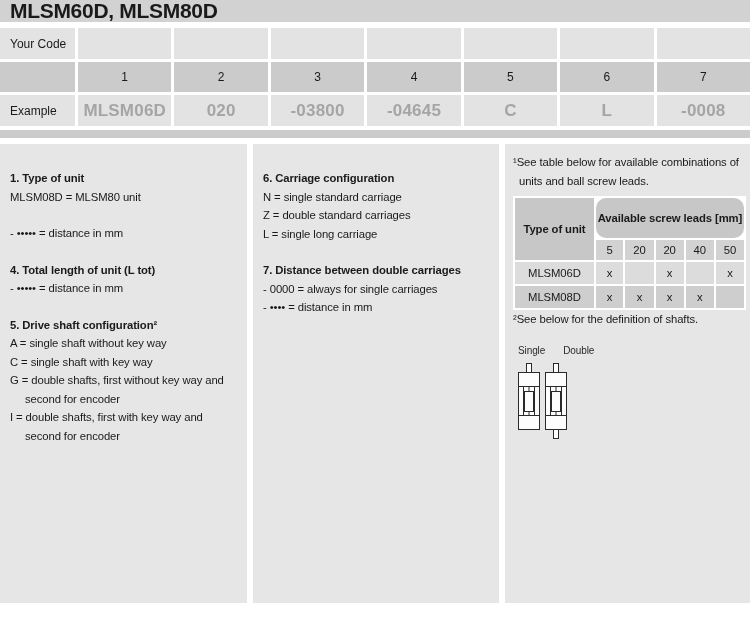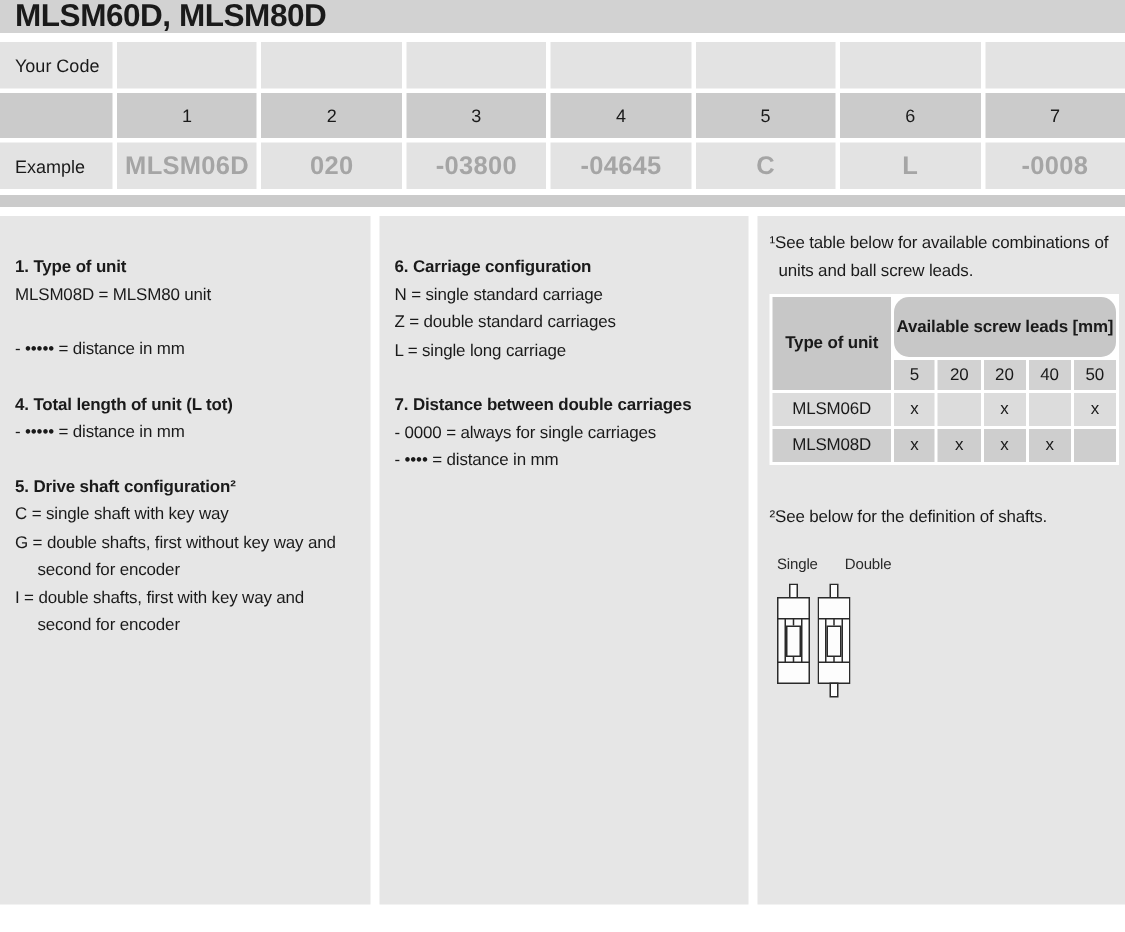--- a/index.html
+++ b/index.html
@@ -33,21 +33,21 @@
   .panel{background:var(--panel-bg,#e6e6e6);box-sizing:border-box;
          padding:25px 10px 0;font-size:11.3px;line-height:18.5px;letter-spacing:-0.1px;}
   .panel-right{padding:9px 4px 0 8px;}
   .section + .section{margin-top:18px;}
   .sec-h{font-weight:bold;white-space:nowrap;}
   .sec-l{white-space:nowrap;}
   .sec-l.indent{padding-left:15px;}
 
   
   .footnote{padding-left:6px;text-indent:-6px;max-width:238px;}
-  .fn2{margin-top:26px;}
+  .fn2{}
 
   
   table.leads{border-collapse:separate;border-spacing:2px;background:#fff;
               margin:6px 0 0 0;}
   table.leads td{text-align:center;vertical-align:middle;font-size:11.3px;padding:0;
                  letter-spacing:-0.1px;}
   table.leads .corner{width:82px;background:var(--table-header-bg,#c7c7c7);font-weight:bold;}
   table.leads .group{background:var(--table-header-bg,#c7c7c7);font-weight:bold;height:40px;border-radius:10px;}
   table.leads .lead{width:30px;height:20px;background:var(--table-subheader-bg,#d2d2d2);}
   table.leads tr.r1 td{background:var(--table-row1-bg,#dcdcdc);height:22px;}
@@ -111,20 +111,21 @@
       </div>
       <div class="section">
         <div class="sec-l">- ••••• = distance in mm</div>
       </div>
       <div class="section">
         <div class="sec-h">4. Total length of unit (L tot)</div>
         <div class="sec-l">- ••••• = distance in mm</div>
       </div>
       <div class="section">
         <div class="sec-h">5. Drive shaft configuration²</div>
+        <div class="sec-l">A = single shaft without key way</div>
         <div class="sec-l">C = single shaft with key way</div>
         <div class="sec-l">G = double shafts, first without key way and</div>
         <div class="sec-l indent">second for encoder</div>
         <div class="sec-l">I = double shafts, first with key way and</div>
         <div class="sec-l indent">second for encoder</div>
       </div>
     </div>
 
     <div class="panel">
       <div class="section">

